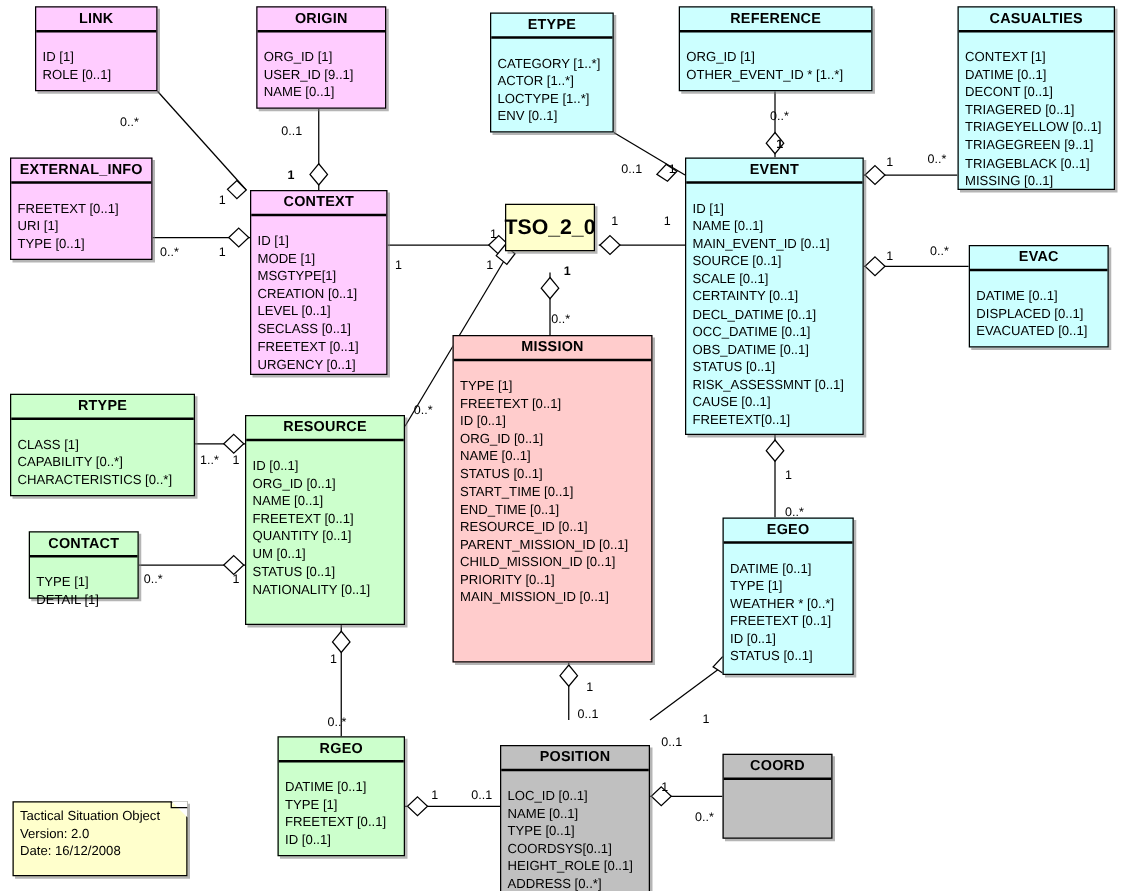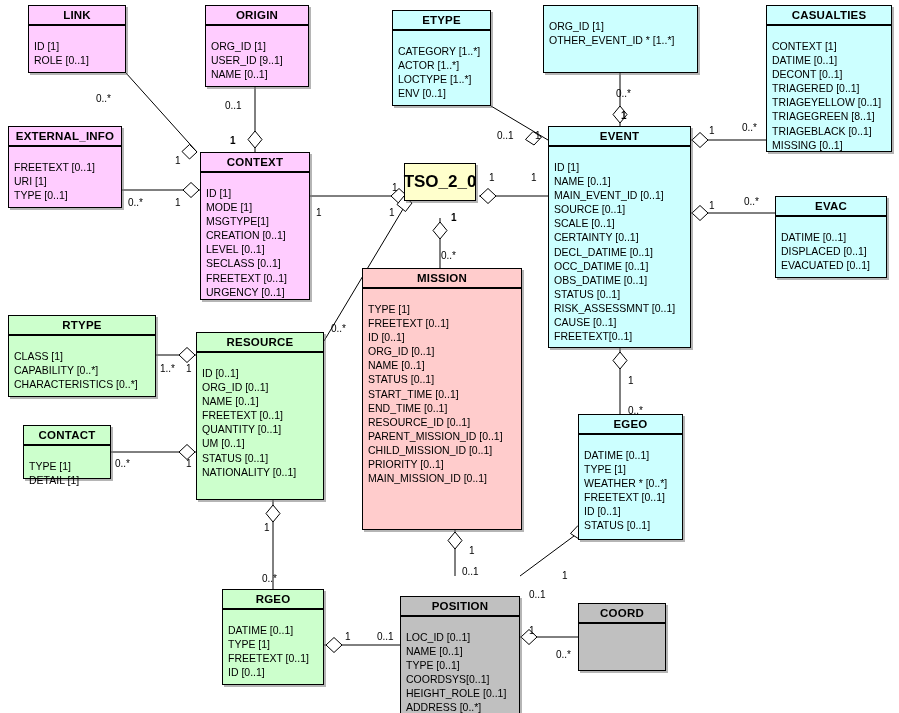--- a/index.html
+++ b/index.html
@@ -196,34 +196,35 @@
       <div class="uml-class c-cyan" style="left: 392px; top: 10px; width: 99px; height: 96px;">
         <div class="cls-title">ETYPE</div>
         <div class="cls-attrs">
           <div class="attr">CATEGORY [1..*]</div>
           <div class="attr">ACTOR [1..*]</div>
           <div class="attr">LOCTYPE [1..*]</div>
           <div class="attr">ENV [0..1]</div>
         </div>
       </div>
       <div class="uml-class c-cyan" style="left: 543px; top: 5px; width: 155px; height: 68px;">
+        <div class="cls-title">REFERENCE</div>
         <div class="cls-attrs">
           <div class="attr">ORG_ID [1]</div>
           <div class="attr">OTHER_EVENT_ID * [1..*]</div>
         </div>
       </div>
       <div class="uml-class c-cyan" style="left: 766px; top: 5px; width: 126px; height: 147px;">
         <div class="cls-title">CASUALTIES</div>
         <div class="cls-attrs">
           <div class="attr">CONTEXT [1]</div>
           <div class="attr">DATIME [0..1]</div>
           <div class="attr">DECONT [0..1]</div>
           <div class="attr">TRIAGERED [0..1]</div>
           <div class="attr">TRIAGEYELLOW [0..1]</div>
-          <div class="attr">TRIAGEGREEN [8..1]</div>
+          <div class="attr">TRIAGEGREEN [9..1]</div>
           <div class="attr">TRIAGEBLACK [0..1]</div>
           <div class="attr">MISSING [0..1]</div>
         </div>
       </div>
       <div class="uml-class c-pink" style="left: 8px; top: 126px; width: 114px; height: 82px;">
         <div class="cls-title">EXTERNAL_INFO</div>
         <div class="cls-attrs">
           <div class="attr">FREETEXT [0..1]</div>
           <div class="attr">URI [1]</div>
           <div class="attr">TYPE [0..1]</div>
@@ -347,20 +348,29 @@
       </div>
       <div class="uml-class c-gray" style="left: 578px; top: 603px; width: 88px; height: 68px;">
         <div class="cls-title">COORD</div>
       </div>
     </div>
 
   <div class="uml-simple" id="root-class" style="left:404px; top:163px; width:72px; height:38px;">
     <span>TSO_2_0</span>
   </div>
 
+  <div class="note" id="note-box" style="left:10px; top:641px; width:140px; height:60px;">
+    <div class="note-line">Tactical Situation Object</div>
+    <div class="note-line">Version: 2.0</div>
+    <div class="note-line">Date: 16/12/2008</div>
+    <span class="dogear"></span>
+    <svg class="dogear-edge" viewBox="0 0 18 18" xmlns="http://www.w3.org/2000/svg">
+      <path d="M5 0 L5 5 L18 5" stroke="#000000" fill="none" stroke-width="1"></path>
+    </svg>
+  </div>
 
   <div id="mult-host">
       <div class="mult" style="left: 96px; top: 93px;">0..*</div>
       <div class="mult" style="left: 225px; top: 100px;">0..1</div>
       <div class="mult b" style="left: 230px; top: 135px;">1</div>
       <div class="mult" style="left: 175px; top: 155px;">1</div>
       <div class="mult" style="left: 128px; top: 197px;">0..*</div>
       <div class="mult" style="left: 175px; top: 197px;">1</div>
       <div class="mult" style="left: 616px; top: 88px;">0..*</div>
       <div class="mult b" style="left: 621px; top: 110px;">1</div>

